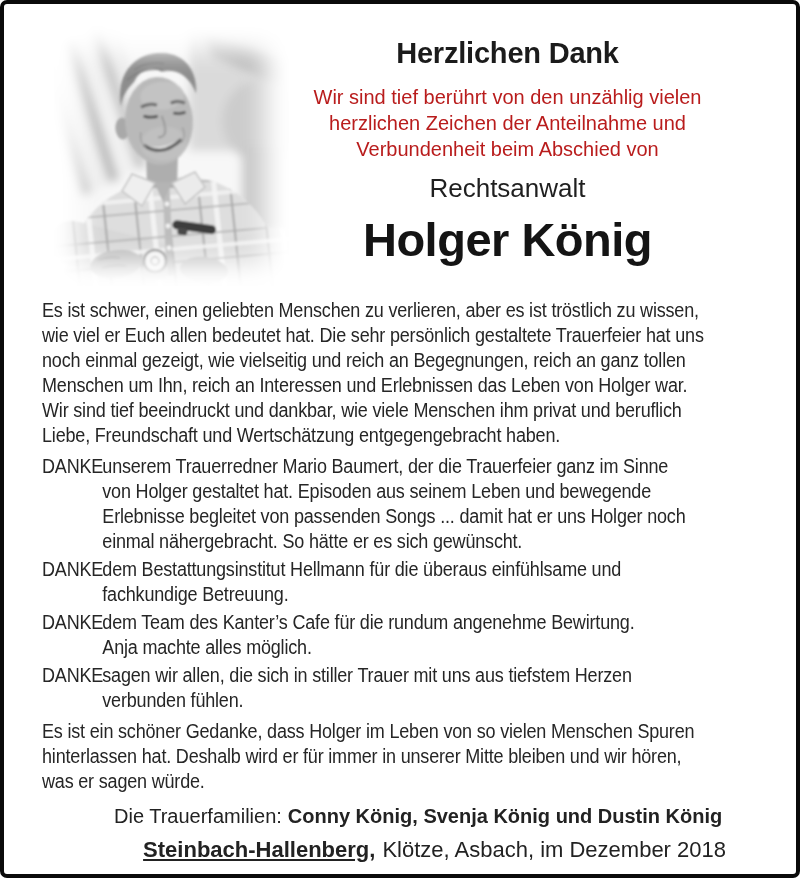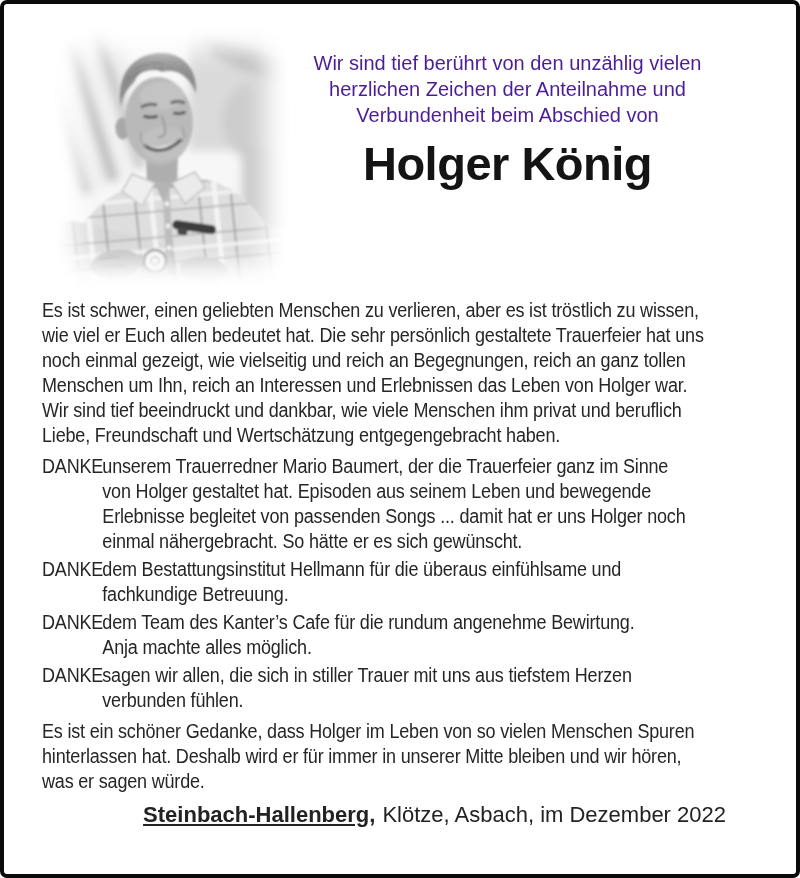--- a/index.html
+++ b/index.html
@@ -49,21 +49,21 @@
     line-height: 34px;
     font-weight: 700;
     letter-spacing: -0.2px;
     color: #1b1b1b;
   }
   .intro {
     margin: 14px 0 0;
     font-size: 20px;
     line-height: 26px;
     white-space: pre-line;
-    color: #4c1d95;
+    color: #b91c1c;
   }
   .profession {
     margin-top: 10px;
     font-size: 26px;
     line-height: 32px;
     font-weight: 400;
     color: #1f1f1f;
   }
   .name {
     margin-top: 8px;
@@ -234,23 +234,25 @@
             <path d="M92,119 Q105,128 122,116 Q105,124 92,119" fill="#eeeeee"></path>
             <path d="M88,118 Q105,132 126,115" stroke="#5c5c5c" stroke-width="3" fill="none"></path>
             <path d="M86,105 q-2,10 4,16 M128,103 q3,10 -2,15" stroke="#9f9f9f" stroke-width="1.5" fill="none"></path>
           </g>
         </g>
       </svg>
       <div class="vignette"></div>
     </div>
 
     <div class="header-col">
+      <h1 class="title">Herzlichen Dank</h1>
       <p class="intro">Wir sind tief berührt von den unzählig vielen
 herzlichen Zeichen der Anteilnahme und
 Verbundenheit beim Abschied von</p>
+      <div class="profession">Rechtsanwalt</div>
       <div class="name">Holger König</div>
     </div>
   </div>
 
   <div class="content">
     <div class="condensed">
 
       <p class="par">Es ist schwer, einen geliebten Menschen zu verlieren, aber es ist tröstlich zu wissen,
 wie viel er Euch allen bedeutet hat. Die sehr persönlich gestaltete Trauerfeier hat uns
 noch einmal gezeigt, wie vielseitig und reich an Begegnungen, reich an ganz tollen
@@ -281,19 +283,22 @@
           <span class="danke-text">sagen wir allen, die sich in stiller Trauer mit uns aus tiefstem Herzen
 verbunden fühlen.</span>
         </div>
       </div>
 
       <p class="par closing">Es ist ein schöner Gedanke, dass Holger im Leben von so vielen Menschen Spuren
 hinterlassen hat. Deshalb wird er für immer in unserer Mitte bleiben und wir hören,
 was er sagen würde.</p>
     </div>
 
+    <div class="families">
+      <span class="label">Die Trauerfamilien:</span><span class="names">Conny König, Svenja König und Dustin König</span>
+    </div>
 
     <div class="dateline">
-      <span class="place">Steinbach-Hallenberg,</span><span class="rest">Klötze, Asbach, im Dezember 2022</span>
+      <span class="place">Steinbach-Hallenberg,</span><span class="rest">Klötze, Asbach, im Dezember 2018</span>
     </div>
   </div>
 
 </div>
 
 </body></html>

